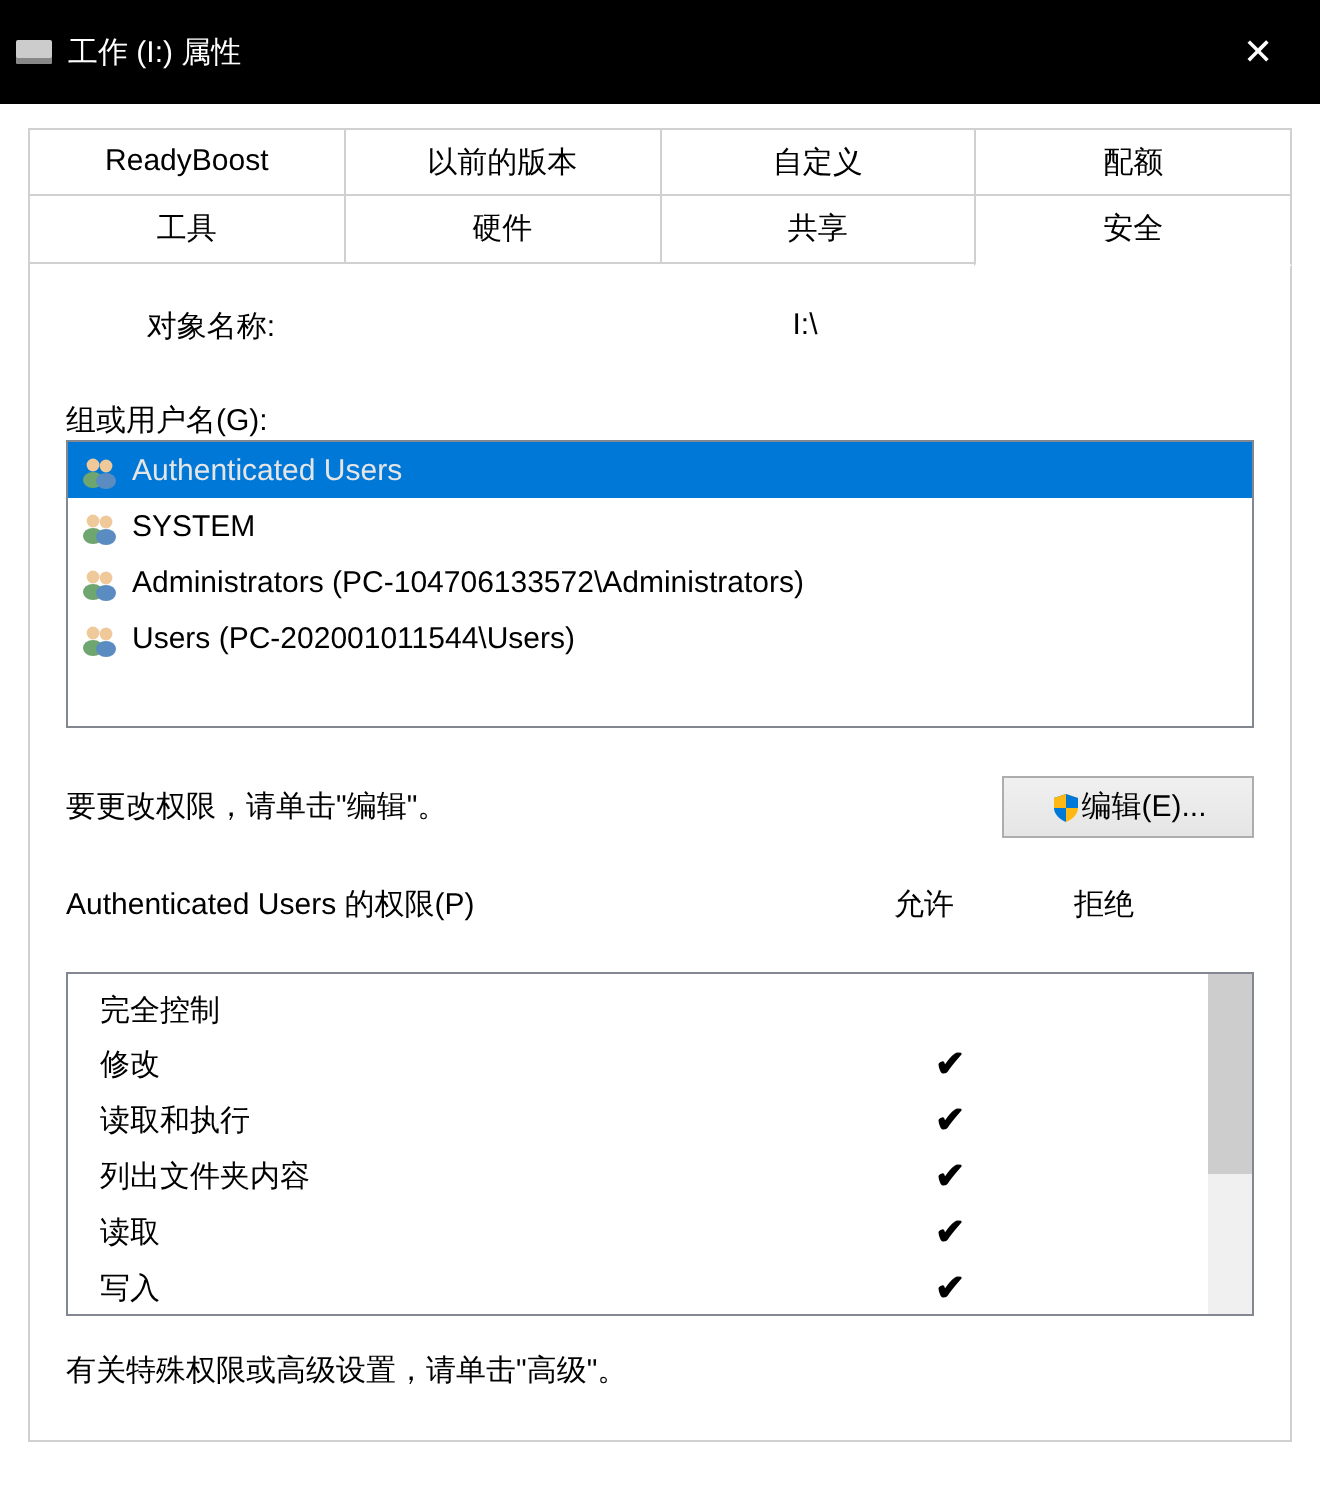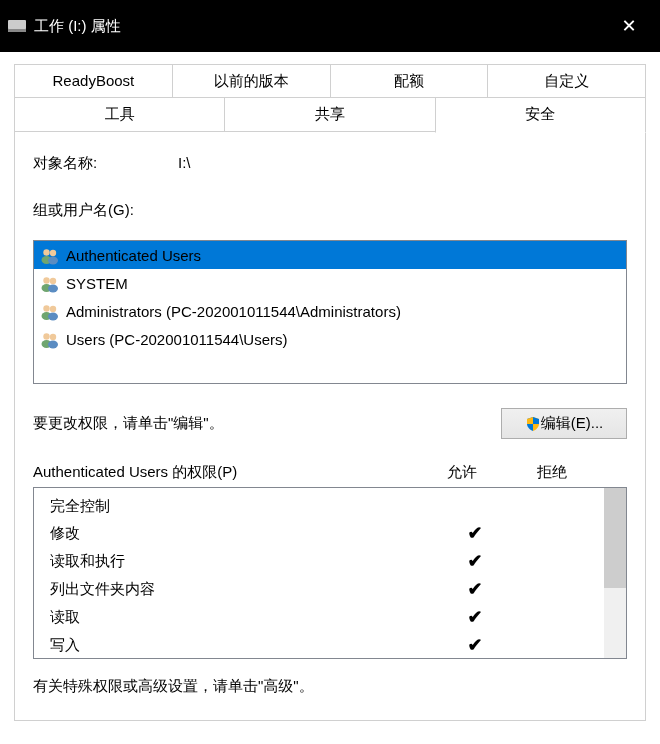--- a/index.html
+++ b/index.html
@@ -89,46 +89,47 @@
       min-height: 590px;
     }
     .tabs-row2 .tab.active {
       border-bottom-color: #fff;
       margin-bottom: -1px;
       padding-bottom: 8px;
     }
     .field-row {
       display: flex;
       margin-bottom: 28px;
+      text-align: center;
     }
     .field-label {
       width: 145px;
     }
     .field-value {
       flex: 1;
     }
     .group-label {
-      margin-bottom: 20px;
+      margin-bottom: 0;
     }
     .listbox {
       border: 1px solid #828790;
       height: 144px;
       overflow: hidden;
       margin-bottom: 24px;
     }
     .list-item {
       display: flex;
       align-items: center;
       padding: 4px 6px;
       cursor: pointer;
       gap: 6px;
     }
     .list-item.selected {
       background: #0078d7;
-      color: #000000;
+      color: #e5e5e5;
     }
     .user-icon {
       width: 20px;
       height: 20px;
       flex-shrink: 0;
     }
     .edit-row {
       display: flex;
       align-items: center;
       margin-bottom: 24px;
@@ -148,21 +149,21 @@
       gap: 0;
       min-width: 126px;
       justify-content: center;
     }
     .shield-icon {
       width: 16px;
       height: 16px;
     }
     .perm-header {
       display: flex;
-      margin-bottom: 5px;
+      margin-bottom: 24px;
     }
     .perm-title {
       flex: 1;
     }
     .perm-col {
       width: 90px;
       text-align: left;
     }
     .perm-box {
       border: 1px solid #828790;
@@ -220,25 +221,26 @@
   <div class="drive-icon"></div>
   <div class="title-text">工作 (I:) 属性</div>
   <div class="close-btn">✕</div>
 </div>
 
 <div class="content">
   <div class="tabs-container">
     <div class="tabs-row">
       <div class="tab">ReadyBoost</div>
       <div class="tab">以前的版本</div>
+      <div class="tab">自定义</div>
       <div class="tab">配额</div>
-      <div class="tab">自定义</div>
     </div>
     <div class="tabs-row tabs-row2">
       <div class="tab">工具</div>
+      <div class="tab">硬件</div>
       <div class="tab">共享</div>
       <div class="tab active">安全</div>
     </div>
   </div>
 
   <div class="tab-panel">
 
     <div class="field-row">
       <div class="field-label">对象名称:</div>
       <div class="field-value">I:\</div>
@@ -265,21 +267,21 @@
   </svg>
           <span>SYSTEM</span>
         </div>
         <div class="list-item">
           <svg class="user-icon" viewBox="0 0 20 20">
     <ellipse cx="6.5" cy="15" rx="5" ry="4" fill="#6fa56f"></ellipse>
     <circle cx="6.5" cy="7.5" r="3.2" fill="#f0c99a"></circle>
     <ellipse cx="13" cy="15.5" rx="5" ry="4" fill="#5a8cc2"></ellipse>
     <circle cx="13" cy="8" r="3.2" fill="#f0c99a"></circle>
   </svg>
-          <span>Administrators (PC-202001011544\Administrators)</span>
+          <span>Administrators (PC-104706133572\Administrators)</span>
         </div>
         <div class="list-item">
           <svg class="user-icon" viewBox="0 0 20 20">
     <ellipse cx="6.5" cy="15" rx="5" ry="4" fill="#6fa56f"></ellipse>
     <circle cx="6.5" cy="7.5" r="3.2" fill="#f0c99a"></circle>
     <ellipse cx="13" cy="15.5" rx="5" ry="4" fill="#5a8cc2"></ellipse>
     <circle cx="13" cy="8" r="3.2" fill="#f0c99a"></circle>
   </svg>
           <span>Users (PC-202001011544\Users)</span>
         </div>

